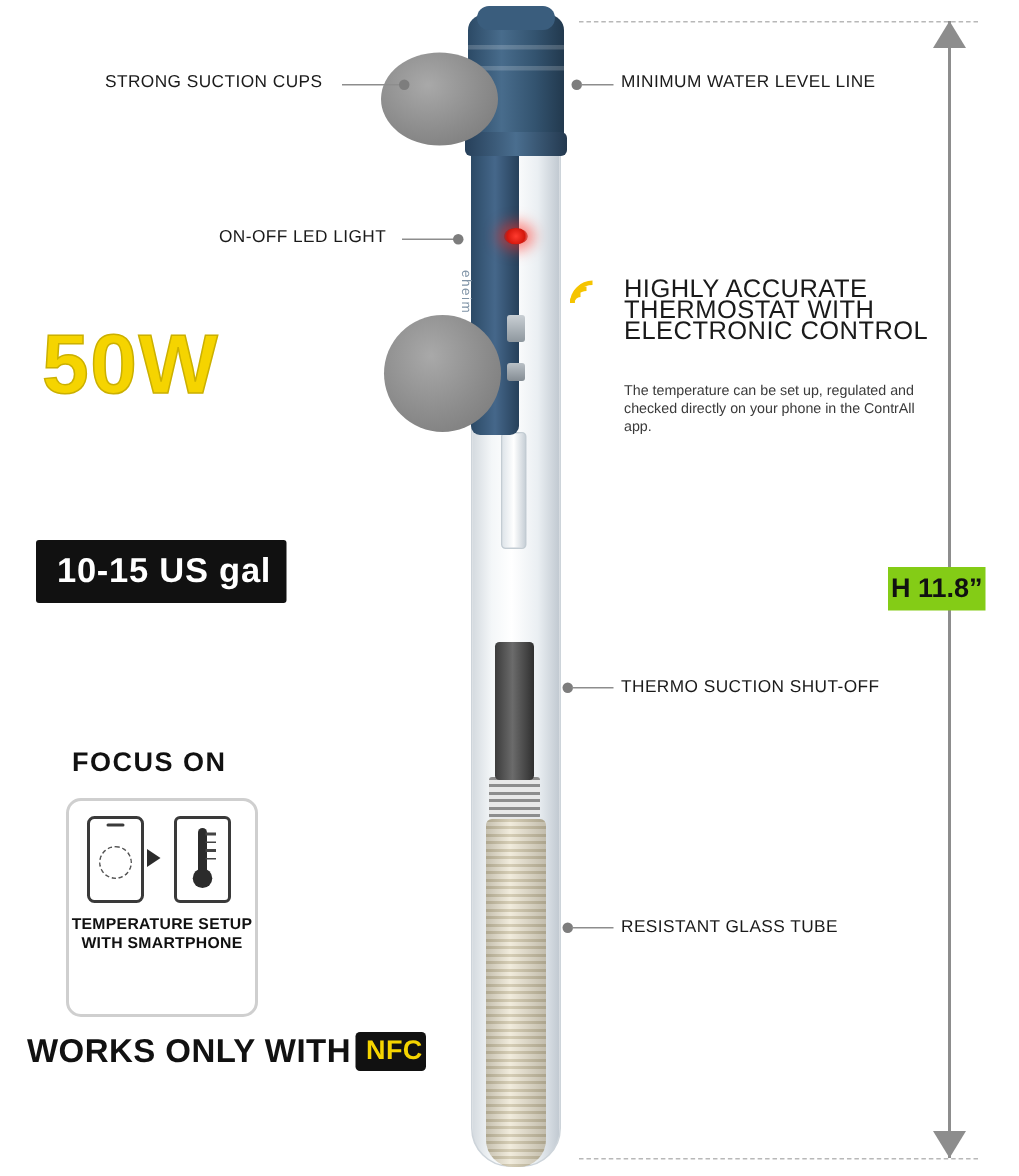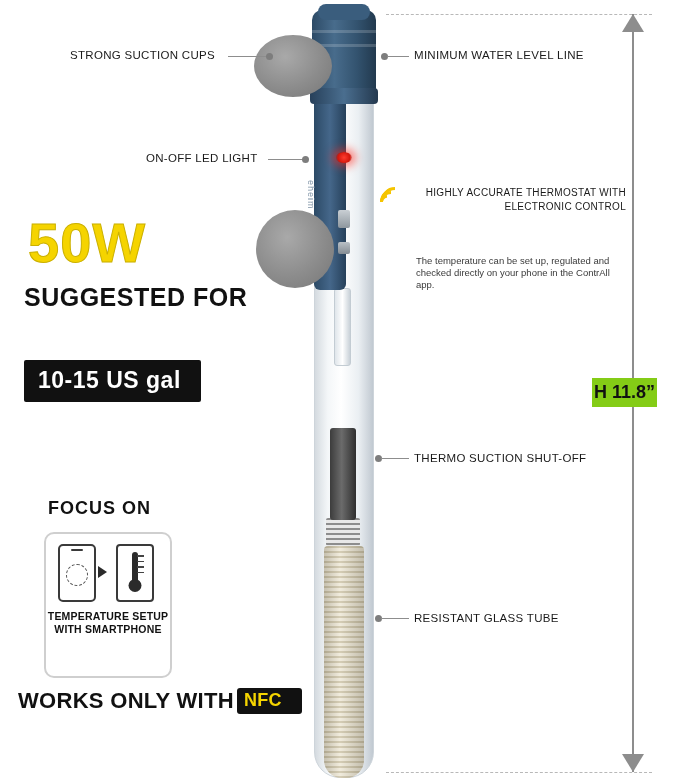--- a/index.html
+++ b/index.html
@@ -73,21 +73,21 @@
     color: #222;
   }
   .gal-badge {
     position: absolute;
     left: 24px;
     top: 360px;
     background: #111111;
     color: #ffffff;
     font-size: 23px;
     font-weight: bold;
-    padding: 7px 20px 8px 14px;
+    padding: 7px 10px 8px 14px;
     letter-spacing: 0.5px;
     border-radius: 2px;
   }
 
   
   .focus-on {
     position: absolute;
     left: 48px;
     top: 498px;
     font-size: 18px;
@@ -210,21 +210,21 @@
     font-weight: bold;
     letter-spacing: 0.3px;
     white-space: nowrap;
   }
   .nfc-badge {
     display: inline-block;
     background: #111;
     color: #f5d400;
     font-size: 18px;
     font-weight: bold;
-    padding: 2px 20px 3px 7px;
+    padding: 2px 2px 3px 7px;
     border-radius: 3px;
     vertical-align: 2px;
     margin-left: 3px;
   }
   .works-line2 {
     position: absolute;
     left: 18px;
     top: 718px;
     font-size: 22px;
     font-weight: bold;
@@ -476,26 +476,25 @@
     transform: rotate(45deg);
   }
   .wifi-ico .w1 { left: 1px; top: 3px;  width: 8px;  height: 8px; border-left-color:#f5c400; }
   .wifi-ico .w2 { left: 1px; top: -1px; width: 16px; height: 16px; border-left-color:#f5c400; }
   .wifi-ico .w3 { left: 1px; top: -5px; width: 24px; height: 24px; border-left-color:#f5c400; }
 
   .thermo-title {
     position: absolute;
     left: 416px;
     top: 186px;
-    font-size: 10px;
+    font-size: 17px;
     line-height: 14px;
     letter-spacing: 0.3px;
     color: #1a1a1a;
     width: 210px;
-    text-align: right;
   }
   .thermo-desc {
     position: absolute;
     left: 416px;
     top: 216px;
     font-size: 9.5px;
     line-height: 12px;
     color: #3a3a3a;
     width: 200px;
     margin-top: 39px;
@@ -526,21 +525,20 @@
     <div class="cap-top"></div>
     <div class="collar"></div>
 
     <div class="suction-cup cup-top"></div>
     <div class="suction-cup cup-bottom"></div>
 
     <div class="led"></div>
   </div>
 
   <div class="watt">50W</div>
-  <div class="suggested">SUGGESTED FOR</div>
   <div class="gal-badge">10-15 US gal</div>
 
   <div class="focus-on">FOCUS ON</div>
   <div class="focus-box">
     <div class="phone-ico">
       <div class="phone-dial"></div>
     </div>
     <div class="arrow-ico"></div>
     <div class="thermo-ico">
       <div class="thermo-stem"></div>

